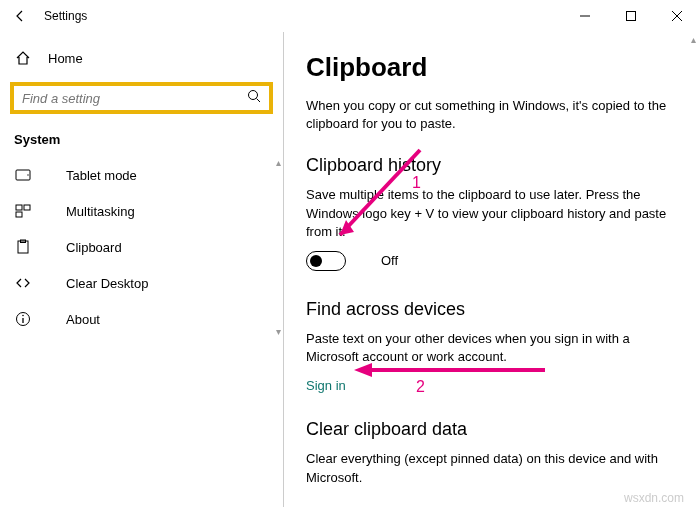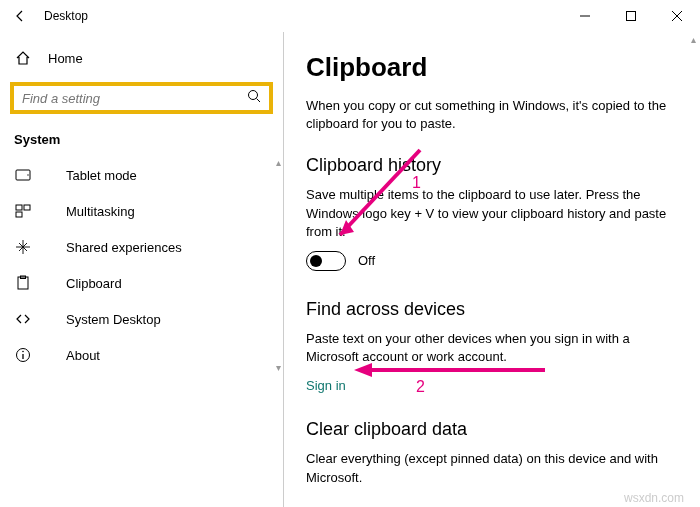--- a/index.html
+++ b/index.html
@@ -37,21 +37,21 @@
     
     .content { flex: 1; padding: 20px 22px 0 22px; overflow: hidden; position: relative; }
     .page-title { font-size: 26px; font-weight: 600; margin-bottom: 14px; }
     .desc { font-size: 13px; color: #000; line-height: 1.4; margin-bottom: 22px; margin-top: 8px; }
     .subheading { font-size: 18px; font-weight: 400; margin-bottom: 10px; }
     .subdesc { font-size: 13px; line-height: 1.4; margin-bottom: 10px; }
     
     .toggle-row { display: flex; align-items: center; gap: 12px; margin-bottom: 28px; }
     .toggle { width: 40px; height: 20px; border: 1px solid #000; border-radius: 10px; position: relative; background: #fff; }
     .toggle-knob { position: absolute; left: 3px; top: 3px; width: 12px; height: 12px; background: #000; border-radius: 50%; }
-    .toggle-label { font-size: 13px; }
+    .toggle-label { font-size: 13px; margin-left: 23px; }
     
     .link { color: #0f766e; font-size: 13px; cursor: pointer; margin-bottom: 26px; display: inline-block; }
     
     .clear-btn { background: #ccc; color: #000; border: none; padding: 6px 18px; font-size: 13px; margin-top: 10px; opacity: 0.7; }
     
     .scroll-up-main { position: absolute; right: 4px; top: 2px; color: #999; font-size: 10px; }
     
     
     .arrow { position: absolute; pointer-events: none; }
     .arrow-line { stroke: #e6007e; stroke-width: 4; fill: none; }
@@ -63,21 +63,21 @@
 </head>
 <body>
 
 <div class="titlebar">
   <div class="titlebar-left">
     <div class="titlebar-back">
       <svg width="14" height="14" viewBox="0 0 14 14">
           <path d="M9 2 L4 7 L9 12" stroke="#000" stroke-width="1.2" fill="none"></path>
         </svg>
     </div>
-    <div class="titlebar-title">Desktop</div>
+    <div class="titlebar-title">Settings</div>
   </div>
   <div class="titlebar-controls">
     <div class="titlebar-btn">
         <svg width="10" height="10">
           <line x1="0" y1="5" x2="10" y2="5" stroke="#000"></line>
         </svg>
       </div>
     <div class="titlebar-btn">
         <svg width="10" height="10">
           <rect x="0.5" y="0.5" width="9" height="9" stroke="#000" fill="none"></rect>
@@ -130,41 +130,33 @@
               <rect x="1" y="2" width="6" height="5" stroke="#000" fill="none"></rect>
               <rect x="9" y="2" width="6" height="5" stroke="#000" fill="none"></rect>
               <rect x="1" y="9" width="6" height="5" stroke="#000" fill="none"></rect>
             </svg>
           </span>
         <span>Multitasking</span>
       </div>
       <div class="navitem">
         <span class="icon">
             <svg width="16" height="16" viewBox="0 0 16 16">
-              <path d="M4 4 L12 12 M12 4 L4 12 M8 1 V15 M1 8 H15" stroke="#000" stroke-width="0.9"></path>
-            </svg>
-          </span>
-        <span>Shared experiences</span>
-      </div>
-      <div class="navitem">
-        <span class="icon">
-            <svg width="16" height="16" viewBox="0 0 16 16">
               <rect x="3" y="2" width="10" height="12" stroke="#000" fill="none"></rect>
               <rect x="5.5" y="1" width="5" height="2.5" stroke="#000" fill="none"></rect>
             </svg>
           </span>
         <span>Clipboard</span>
       </div>
       <div class="navitem">
         <span class="icon">
             <svg width="16" height="16" viewBox="0 0 16 16">
               <path d="M6 4 L2 8 L6 12 M10 4 L14 8 L10 12" stroke="#000" fill="none" stroke-width="1.2"></path>
             </svg>
           </span>
-        <span>System Desktop</span>
+        <span>Clear Desktop</span>
       </div>
       <div class="navitem">
         <span class="icon">
             <svg width="16" height="16" viewBox="0 0 16 16">
               <circle cx="8" cy="8" r="6.5" stroke="#000" fill="none"></circle>
               <line x1="8" y1="7" x2="8" y2="12" stroke="#000" stroke-width="1.3"></line>
               <circle cx="8" cy="4.5" r="0.8" fill="#000"></circle>
             </svg>
           </span>
         <span>About</span>

